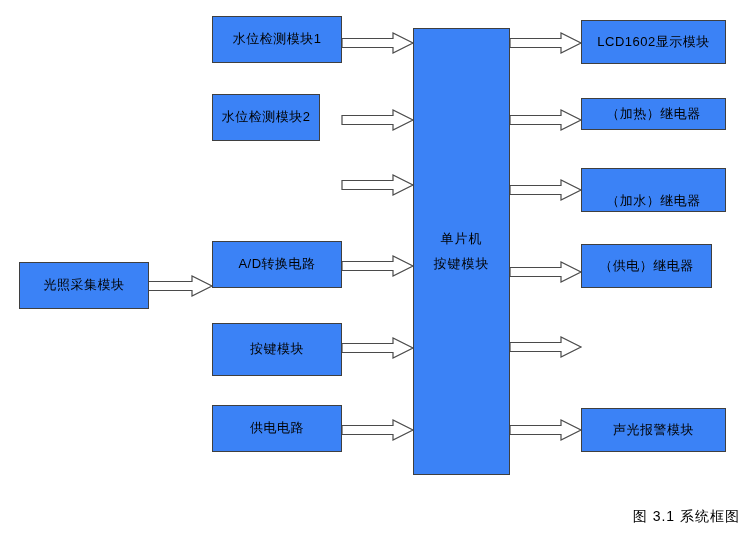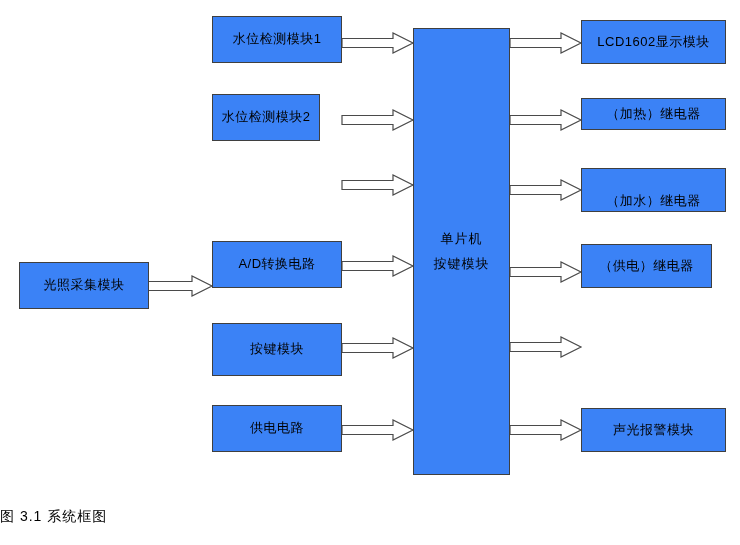--- a/index.html
+++ b/index.html
@@ -49,21 +49,21 @@
     top: 0;
     width: 740px;
     height: 545px;
     z-index: 1;
   }
   .caption {
     position: absolute;
     left: 0;
     top: 508px;
     width: 740px;
-    text-align: left;
+    text-align: right;
     font-size: 14px;
     letter-spacing: 1px;
     color: #000000;
   }
 </style>
 </head>
 <body>
 
 <div id="diagram-root">
 

